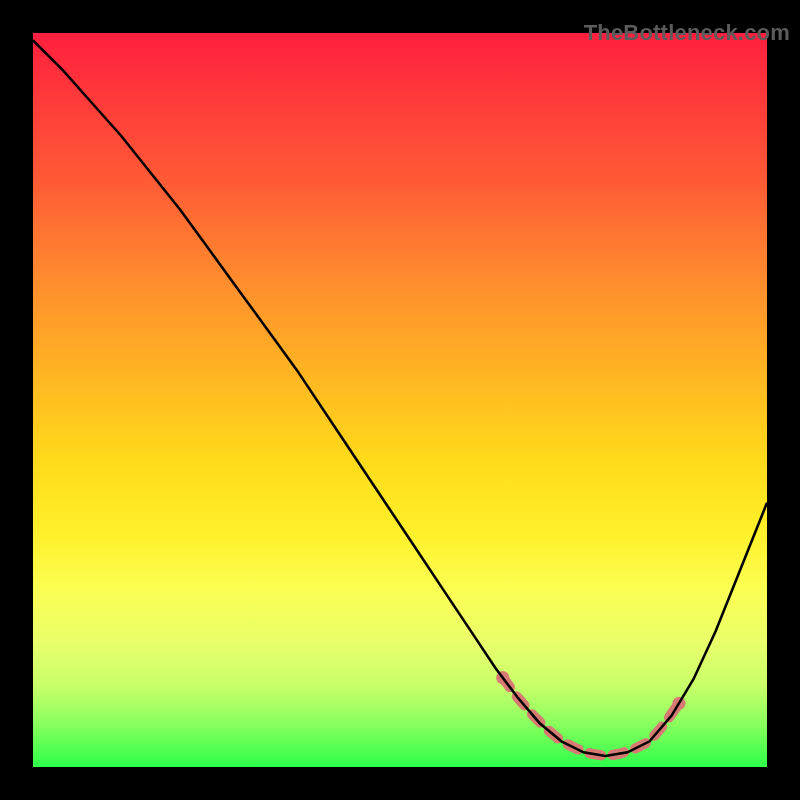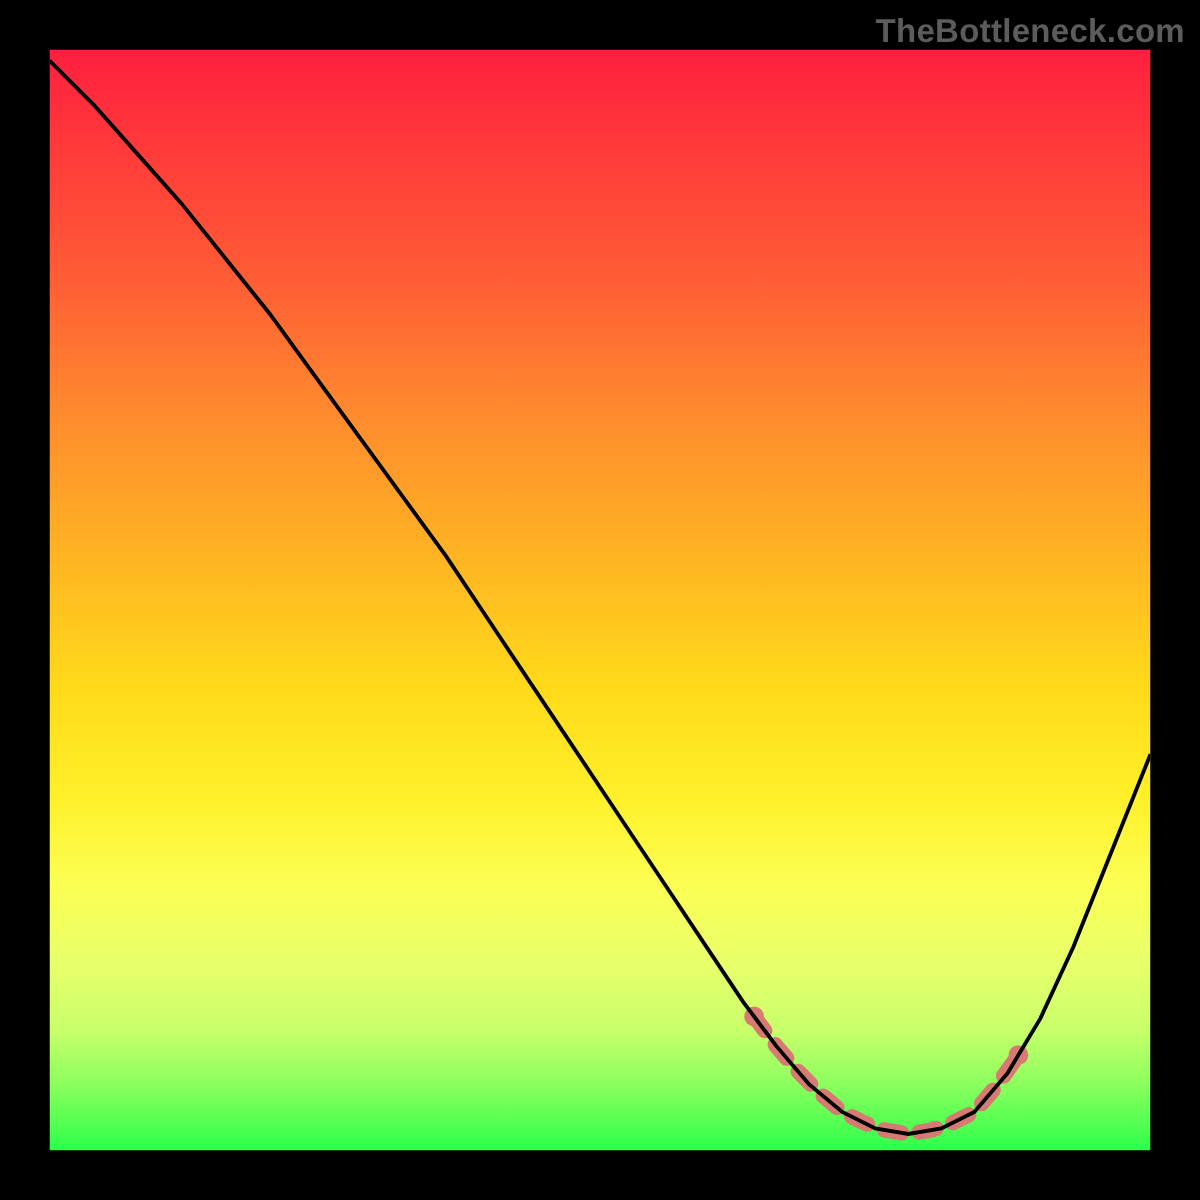--- a/index.html
+++ b/index.html
@@ -12,21 +12,21 @@
     font-family: Arial, Helvetica, sans-serif;
   }
   .frame {
     position: relative;
     width: 800px;
     height: 800px;
     background: #000;
   }
   .watermark {
     position: absolute;
-    top: 8px;
+    top: 20px;
     right: 10px;
     color: #5c5c5c;
     font-size: 22px;
     font-weight: 600;
     letter-spacing: 0.2px;
     z-index: 5;
   }
   .plot-area {
     position: absolute;
     left: 33px;

